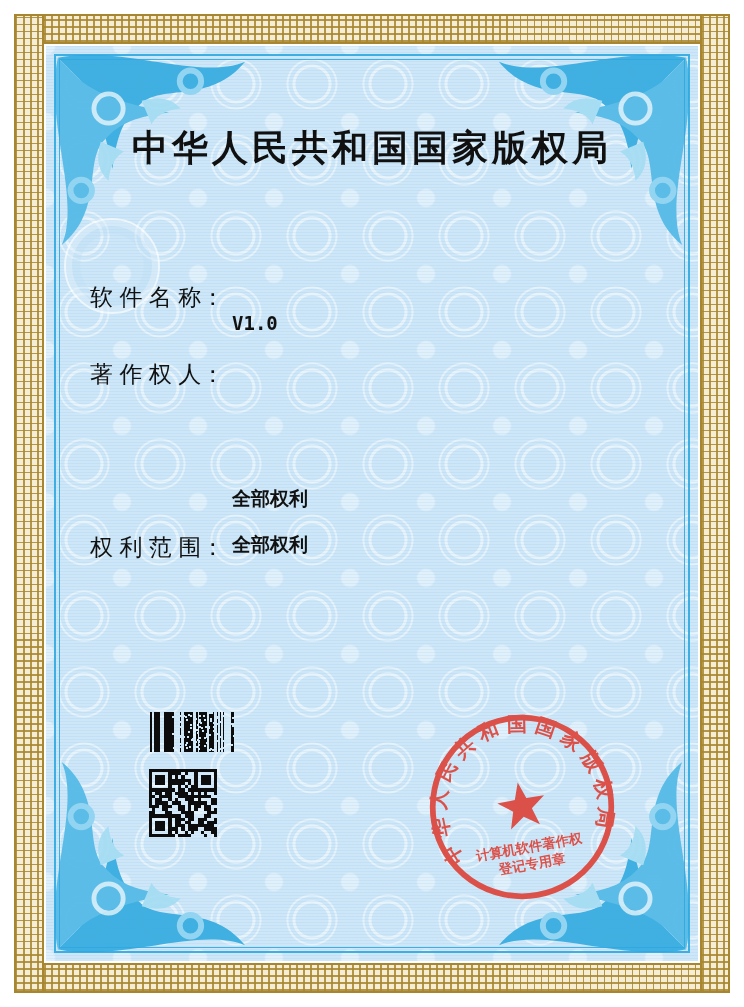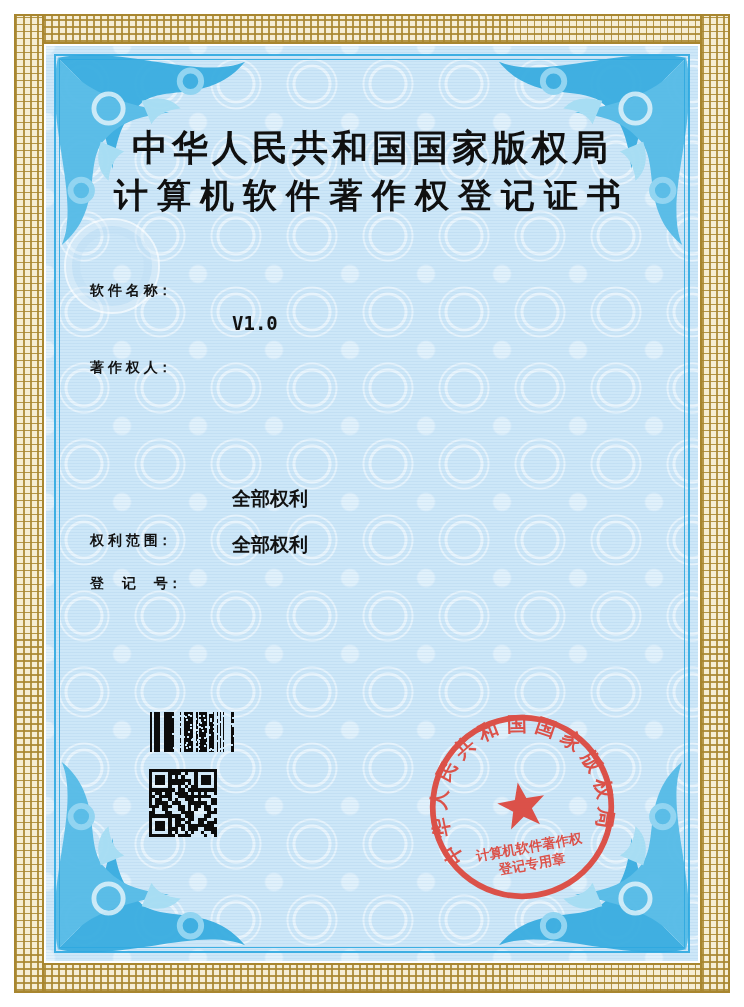--- a/index.html
+++ b/index.html
@@ -44,21 +44,21 @@
   .title1{position:absolute;left:0;right:0;top:78px;text-align:center;
     font-size:36px;font-weight:900;color:#101010;letter-spacing:4px;
     font-family:"Liberation Serif","DejaVu Serif",serif;}
   .title2{position:absolute;left:0;right:0;top:127px;text-align:center;
     font-size:34px;font-weight:900;color:#101010;letter-spacing:9px;
     font-family:"Liberation Serif","DejaVu Serif",serif;}
 
   .certno{position:absolute;right:24px;top:186px;font-size:15px;font-weight:800;color:#171310;}
   .certno .num{font-family:"DejaVu Sans Mono",monospace;}
 
-  .row-label{position:absolute;left:44px;font-size:14px;font-weight:700;color:#111;white-space:pre;}
+  .row-label{position:absolute;left:44px;font-size:23px;font-weight:400;color:#111;white-space:pre;}
   .row-value{position:absolute;left:186px;font-size:19px;font-weight:800;color:#111;
     font-family:"DejaVu Sans Mono","DejaVu Sans",monospace;}
   .y-name{top:236px;} .y-ver{top:266px;} .y-owner{top:313px;}
   .y-acq{top:440px;} .y-scope{top:486px;} .y-reg{top:529px;}
 
   .statement{position:absolute;left:38px;top:568px;width:598px;
     font-size:19px;font-weight:700;color:#111;letter-spacing:1px;
     line-height:2.9;text-indent:2em;}
 
   .barcode{position:absolute;left:104px;top:666px;width:110px;height:40px;background:#fff0;
@@ -124,34 +124,32 @@
       <path d="M92,50 q26,-8 40,8 q-22,2 -30,16 Z" fill="#a6ddf3"></path>
       <path d="M50,92 q-8,26 8,40 q2,-22 16,-30 Z" fill="#a6ddf3"></path>
     </svg>
 
     <div class="frame-a"></div>
     <div class="frame-b"></div>
 
     <div class="wm-emblem"></div>
 
     <div class="title1">中华人民共和国国家版权局</div>
-    <div class="title2">计算机软件著作权登记证书</div>
 
 
     <div class="row-label y-name">软 件 名 称：</div>
     <div class="row-value y-ver">V1.0</div>
 
     <div class="row-label y-owner">著 作 权 人：</div>
 
     <div class="row-value y-acq">全部权利</div>
 
     <div class="row-label y-scope">权 利 范 围：</div>
     <div class="row-value y-scope">全部权利</div>
 
-    <div class="row-label y-reg">登　 记 　号：</div>
 
 
     <div class="barcode">
         <div class="bar" style="width: 2px; background: rgb(12, 12, 12);"></div>
         <div class="bar" style="width: 2px; background: rgba(255, 255, 255, 0.1);"></div>
         <div class="bar" style="width: 3px; background: rgb(12, 12, 12);"></div>
         <div class="bar" style="width: 1px; background: rgb(12, 12, 12);"></div>
         <div class="bar" style="width: 2px; background: rgb(12, 12, 12);"></div>
         <div class="bar" style="width: 2px; background: rgba(255, 255, 255, 0.1);"></div>
         <div class="bar" style="width: 2px; background: rgba(255, 255, 255, 0.1);"></div>

